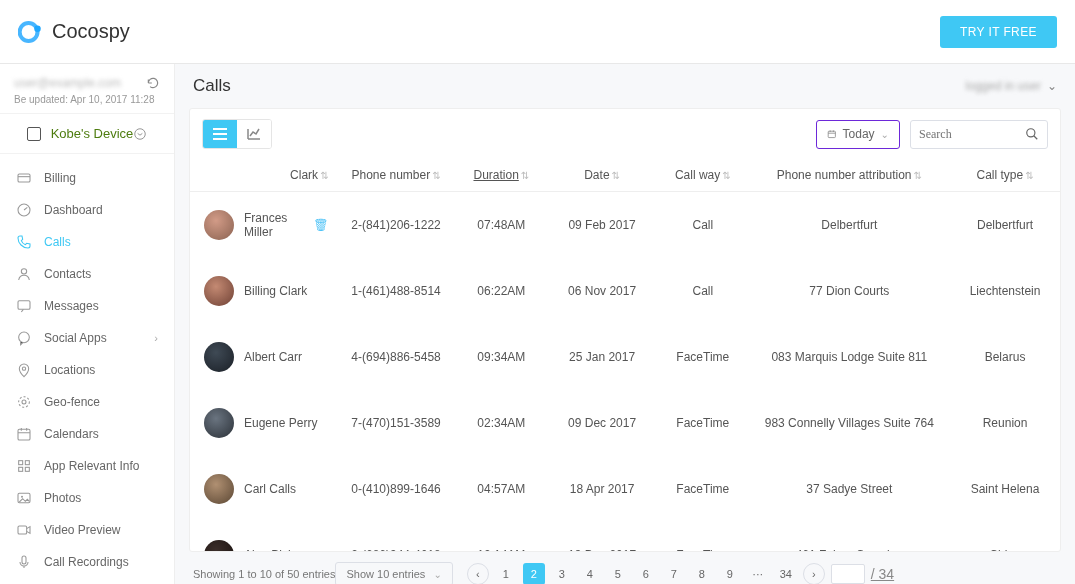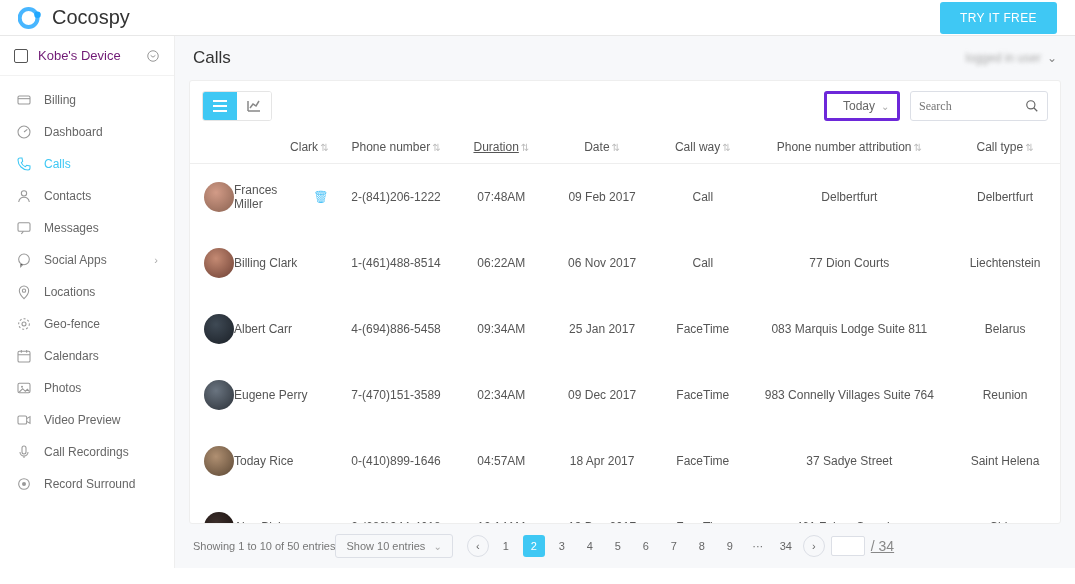--- a/index.html
+++ b/index.html
@@ -1,35 +1,35 @@
 <!DOCTYPE html>
 <html><head>
 <meta charset="utf-8">
 <style>
 * { margin: 0; padding: 0; box-sizing: border-box; }
 body { font-family: -apple-system, BlinkMacSystemFont, "Segoe UI", Arial, sans-serif; font-size: 13px; color: #606266; background: #fff; }
 
 
-.topbar { height: 36px; border-bottom: 1px solid #e8e8e8; display: flex; align-items: center; padding: 0 18px; justify-content: space-between; }
+.topbar { height: 64px; border-bottom: 1px solid #e8e8e8; display: flex; align-items: center; padding: 0 18px; justify-content: space-between; }
 .logo { display: flex; align-items: center; gap: 8px; }
 .logo-mark { width: 26px; height: 26px; }
 .logo-text { font-size: 20px; font-weight: 500; color: #333; }
 .try-btn { background: #3fc8f4; color: #fff; border: none; padding: 9px 20px; font-size: 12px; border-radius: 3px; cursor: pointer; letter-spacing: 0.4px; }
 
 
 .layout { display: flex; height: calc(584px - 52px); }
 
 
 .sidebar { width: 175px; border-right: 1px solid #eee; background: #fff; overflow-y: auto; }
 .account { padding: 12px 14px 8px; border-bottom: 1px solid #f2f2f2; }
 .account-line { display: flex; justify-content: space-between; align-items: center; gap: 6px; margin-bottom: 4px;}
 .account-email { color: #bbb; font-size: 12px; filter: blur(2px); }
 .updated { font-size: 10px; color: #999; }
 .refresh-icon { width: 14px; height: 14px; cursor: pointer; }
-.device { display: flex; align-items: center; justify-content: space-between; padding: 12px 14px; border-bottom: 1px solid #f2f2f2; font-size: 13px; color: #701a75; }
+.device { display: flex; align-items: center; justify-content: center; padding: 12px 14px; border-bottom: 1px solid #f2f2f2; font-size: 13px; color: #4d7c0f; }
 .device-left { display: flex; align-items: center; gap: 10px; }
 .device-icon { width: 14px; height: 14px; border: 1.5px solid #555; border-radius: 2px; }
 .expand-icon { width: 14px; height: 14px; }
 
 .menu { padding: 8px 0; }
 .menu-item { display: flex; align-items: center; gap: 12px; padding: 8px 16px; color: #666; font-size: 12px; cursor: pointer; }
 .menu-item.active { color: #3fc8f4; }
 .menu-item .mi-icon { width: 16px; height: 16px; flex-shrink: 0; display: flex; align-items: center; justify-content: center; }
 .menu-item .chev { margin-left: auto; color: #aaa; font-size: 11px; }
 
@@ -40,32 +40,32 @@
 .user-dd { font-size: 12px; color: #aaa; filter: blur(2px); display: flex; align-items: center; gap: 6px;}
 .user-dd-clear { font-size: 12px; color: #888; filter: none;}
 
 
 .card { margin: 6px 14px 0; background: #fff; border-radius: 3px; flex: 1; display: flex; flex-direction: column; overflow: hidden; border: 1px solid #eee;}
 .toolbar { display: flex; justify-content: space-between; align-items: center; padding: 10px 12px; }
 .view-toggle { display: flex; border: 1px solid #e5e5e5; border-radius: 3px; overflow: hidden; }
 .vt-btn { width: 34px; height: 28px; display: flex; align-items: center; justify-content: center; background: #fff; border: none; cursor: pointer; }
 .vt-btn.active { background: #3fc8f4; color: #fff; }
 .right-controls { display: flex; gap: 10px; }
-.date-picker { display: flex; align-items: center; gap: 6px; border: 3px solid #6d28d9; border-radius: 3px; padding: 5px 10px; font-size: 12px; color: #666; cursor: pointer; width: 76px; justify-content: space-between; }
+.date-picker { display: flex; align-items: center; gap: 6px; border: 1px solid #6d28d9; border-radius: 3px; padding: 5px 10px; font-size: 12px; color: #666; cursor: pointer; width: 84px; justify-content: space-between; }
 .search-wrap { display: flex; align-items: center; border: 1px solid #dcdfe6; border-radius: 3px; width: 138px; padding: 0 8px; }
 .search-wrap input { border: none; outline: none; flex: 1; font-size: 12px; padding: 6px 0; min-width: 0; font-family: Liberation Serif, serif; }
 .search-wrap .sicon { width: 14px; height: 14px; }
 
 
 .table-wrap { flex: 1; overflow-y: auto; }
 table { width: 100%; border-collapse: collapse; }
 thead th { font-size: 12px; font-weight: 500; color: #555; padding: 9px 8px; border-bottom: 1px solid #eee; text-align: center; white-space: nowrap;}
 th .sorter { opacity: 0.4; font-size: 10px; margin-left: 2px; display: inline-block; }
 tbody td { font-size: 12px; text-align: center; padding: 18px 8px; color: #555; border: none; }
-.name-cell { display: flex; align-items: center; justify-content: flex-start; padding-left: 6px;}
+.name-cell { display: flex; align-items: center; gap: 10px; justify-content: flex-start; padding-left: 6px;}
 .avatar { width: 30px; height: 30px; border-radius: 50%; background: linear-gradient(135deg,#bfa898,#6a5c55); flex-shrink: 0;}
 .del-icn { color: #4fc3f7; font-size: 12px; margin-left: 4px; }
 
 
 .footer { display: flex; align-items: center; justify-content: flex-start; padding: 10px 18px; font-size: 11px; color: #777; }
 .footer-right { display: flex; align-items: center; gap: 14px; }
 .show-sel { border: 1px solid #dcdfe6; border-radius: 3px; padding: 5px 10px; font-size: 11px; cursor: pointer; display: flex; align-items: center; gap: 8px;}
 .pager { display: flex; align-items: center; gap: 6px; }
 .pg-btn { width: 22px; height: 22px; display: flex; align-items: center; justify-content: center; border-radius: 3px; cursor: pointer; font-size: 11px; color: #666; }
 .pg-btn.current { background: #3fc8f4; color: #fff; }
@@ -84,20 +84,29 @@
       <circle cx="13" cy="16" r="11" fill="none" stroke="#48b6ff" stroke-width="5"></circle>
       <circle cx="24" cy="12" r="4" fill="#1ea7ff"></circle>
     </svg>
     <span class="logo-text">Cocospy</span>
   </div>
   <button class="try-btn">TRY IT FREE</button>
 </div>
 
 <div class="layout">
   <aside class="sidebar">
+    <div class="account">
+      <div class="account-line">
+        <span class="account-email">user@example.com</span>
+        <svg class="refresh-icon" viewBox="0 0 24 24">
+            <path fill="none" stroke="#888" stroke-width="2" d="M4 12a8 8 0 1 1 3 6.2M4 12V6m0 6h6"></path>
+          </svg>
+      </div>
+      <div class="updated">Be updated: Apr 10, 2017 11:28</div>
+    </div>
     <div class="device">
       <div class="device-left">
         <span class="device-icon"></span>
         <span>Kobe's Device</span>
       </div>
       <svg class="expand-icon" viewBox="0 0 24 24">
           <circle cx="12" cy="12" r="9" fill="none" stroke="#888" stroke-width="1.5"></circle>
           <path d="M8 11l4 3 4-3" fill="none" stroke="#888" stroke-width="1.5"></path>
         </svg>
     </div>
@@ -175,20 +184,31 @@
           <span>Geo-fence</span>
         </div>
         <div class="menu-item">
           <span class="mi-icon">
             <svg viewBox="0 0 24 24" width="16" height="16" style="color:#999">
               <rect x="3" y="5" width="18" height="16" rx="2" fill="none" stroke="currentColor" stroke-width="1.6"></rect>
               <path stroke="currentColor" stroke-width="1.6" d="M3 10h18M8 3v4m8-4v4"></path>
             </svg>
           </span>
           <span>Calendars</span>
+        </div>
+        <div class="menu-item">
+          <span class="mi-icon">
+            <svg viewBox="0 0 24 24" width="16" height="16" style="color:#999">
+              <rect x="4" y="4" width="6" height="6" fill="none" stroke="currentColor" stroke-width="1.6"></rect>
+              <rect x="14" y="4" width="6" height="6" fill="none" stroke="currentColor" stroke-width="1.6"></rect>
+              <rect x="4" y="14" width="6" height="6" fill="none" stroke="currentColor" stroke-width="1.6"></rect>
+              <rect x="14" y="14" width="6" height="6" fill="none" stroke="currentColor" stroke-width="1.6"></rect>
+            </svg>
+          </span>
+          <span>App Relevant Info</span>
         </div>
         <div class="menu-item">
           <span class="mi-icon">
             <svg viewBox="0 0 24 24" width="16" height="16" style="color:#999">
               <rect x="3" y="5" width="18" height="14" rx="2" fill="none" stroke="currentColor" stroke-width="1.6"></rect>
               <circle cx="9" cy="10" r="1.5" fill="currentColor"></circle>
               <path fill="none" stroke="currentColor" stroke-width="1.6" d="M5 18l5-5 4 4 3-3 3 3"></path>
             </svg>
           </span>
           <span>Photos</span>
@@ -333,21 +353,21 @@
                 <td>02:34AM</td>
                 <td>09 Dec 2017</td>
                 <td>FaceTime</td>
                 <td>983 Connelly Villages Suite 764</td>
                 <td>Reunion</td>
               </tr>
               <tr>
                 <td style="text-align:left;">
                   <div class="name-cell">
                     <div class="avatar" style="background:radial-gradient(circle at 40% 35%, #b09072, #5a4633);"></div>
-                    <span>Today Rice</span>
+                    <span>Carl Calls</span>
                   </div>
                 </td>
                 <td>0-(410)899-1646</td>
                 <td>04:57AM</td>
                 <td>18 Apr 2017</td>
                 <td>FaceTime</td>
                 <td>37 Sadye Street</td>
                 <td>Saint Helena</td>
               </tr>
               <tr>

